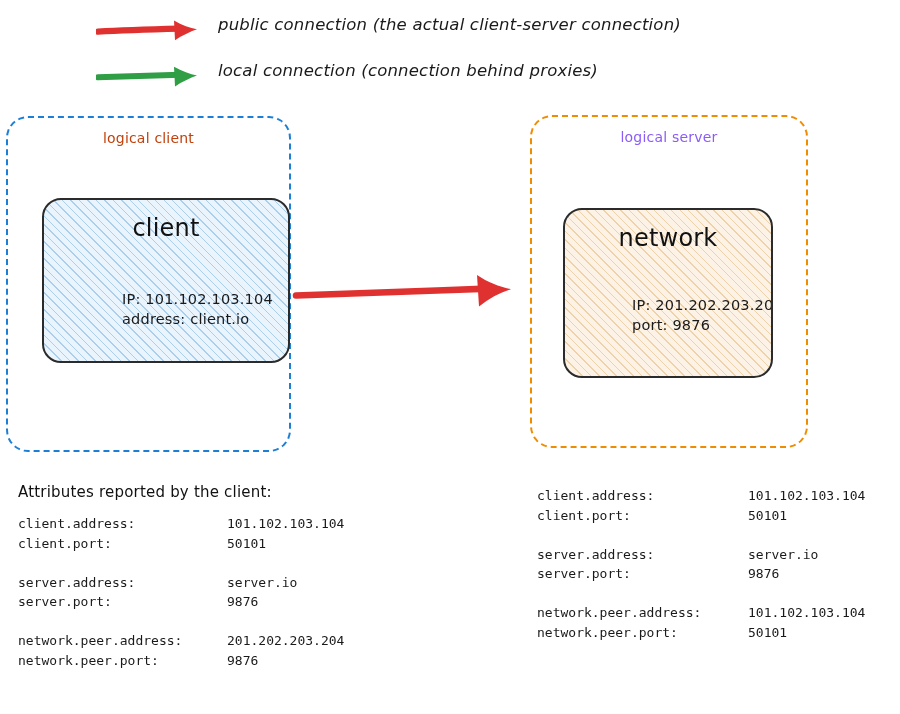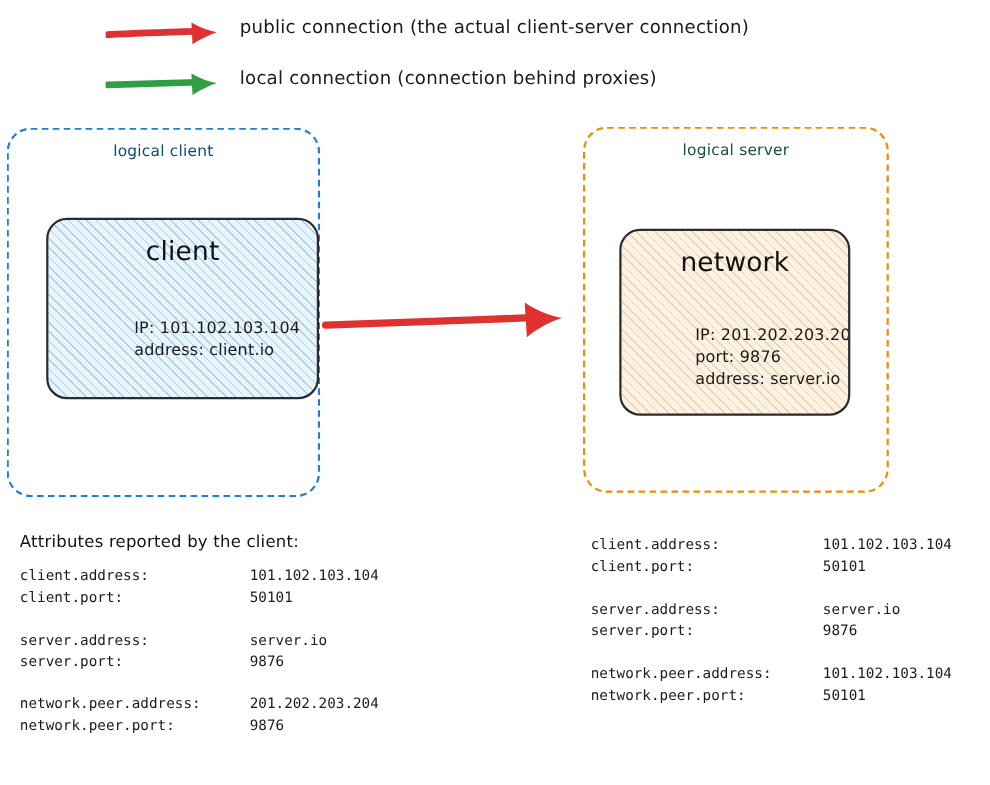--- a/index.html
+++ b/index.html
@@ -15,21 +15,21 @@
     font-family: "DejaVu Sans", sans-serif;
     color: #1a1a1a;
   }
 
   .hand {
     font-family: "DejaVu Sans", sans-serif;
     letter-spacing: 0.2px;
   }
 
   
-  #legend { position: absolute; left: 0; top: 0; width: 900px; height: 100px; }
+  #legend { position: absolute; left: 0; top: 0; width: 900px; height: 100px; font-style: italic; }
   .legend-row { position: absolute; left: 96px; height: 24px; }
   .legend-arrow { position: absolute; left: 0; top: 0; }
   .legend-label {
     position: absolute;
     left: 122px;
     top: -3px;
     font-size: 16.5px;
     white-space: nowrap;
     color: #1a1a1a;
   }
@@ -52,22 +52,22 @@
     border-color: #f08c00;
   }
   .logical-label {
     position: absolute;
     top: 12px;
     width: 100%;
     text-align: center;
     font-size: 14px;
     white-space: nowrap;
   }
-  #logical-client .logical-label { color: #0c4a6e; text-align: center; }
-  #logical-server .logical-label { color: #14532d; }
+  #logical-client .logical-label { color: #c2410c; text-align: center; }
+  #logical-server .logical-label { color: #8b5cf6; }
 
   
   .node {
     position: absolute;
     box-sizing: border-box;
     border: 2.2px solid #2b2b2b;
     border-radius: 19px;
     overflow: hidden;
   }
   #node-client {
@@ -183,21 +183,20 @@
 
 <div class="logical-box" id="logical-server">
   <div class="logical-label hand">logical server</div>
 </div>
 
 <div class="node" id="node-server">
   <div class="node-title hand">network</div>
   <div class="node-details hand">
     <div>IP: 201.202.203.204</div>
     <div>port: 9876</div>
-    <div>address: server.io</div>
   </div>
 </div>
 
 <div id="main-arrow">
   <svg width="230" height="46" viewBox="0 0 230 46">
     <path d="M4 27.5 C 60 25.8, 130 23.2, 196 20.6" stroke="#e03131" stroke-width="6.6" fill="none" stroke-linecap="round"></path>
     <path d="M185 7 C 196 14.5, 208 19, 219 21.2 C 208 24.6, 197 30.5, 187 38.5" fill="#e03131"></path>
   </svg>
 </div>
 

